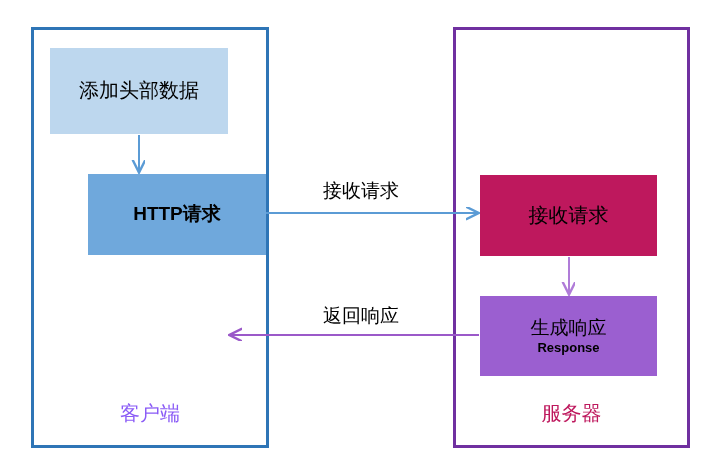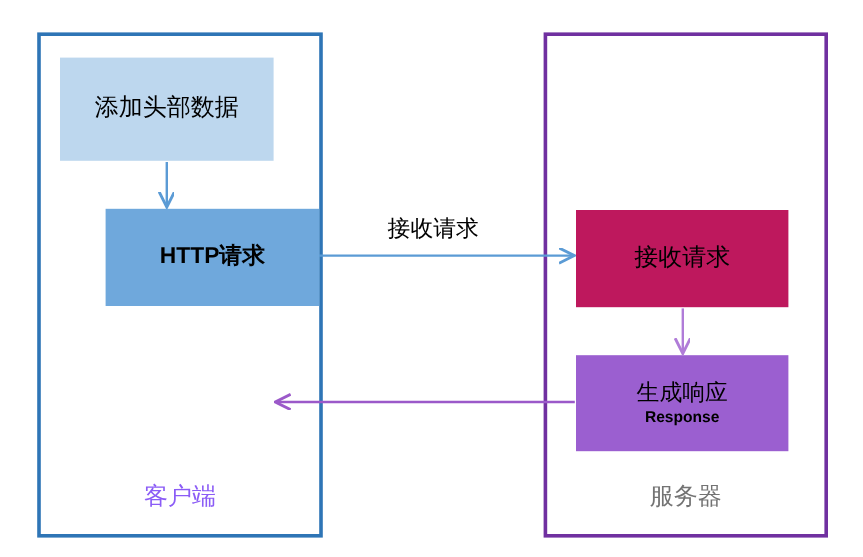--- a/index.html
+++ b/index.html
@@ -123,21 +123,21 @@
   #caption-client {
     left: 31px;
     top: 396px;
     width: 238px;
     color: #8b5cf6;
   }
   #caption-server {
     left: 453px;
     top: 396px;
     width: 237px;
-    color: #737373;
+    color: #be185d;
   }
 
   
   .arrow-caption {
     position: absolute;
     font-size: 19px;
     color: #000000;
     white-space: nowrap;
     text-align: center;
   }
@@ -207,17 +207,18 @@
   <div class="node" id="node-receive-request">
     <span class="line1">接收请求</span>
   </div>
 
   <div class="node" id="node-generate-response">
     <span class="line1">生成响应</span>
     <span class="line2">Response</span>
   </div>
 
   <div class="arrow-caption" id="caption-send-request">接收请求</div>
+  <div class="arrow-caption" id="caption-return-response">返回响应</div>
 
   <div class="zone-caption" id="caption-client">客户端</div>
   <div class="zone-caption" id="caption-server">服务器</div>
 
 </div>
 
 </body></html>

